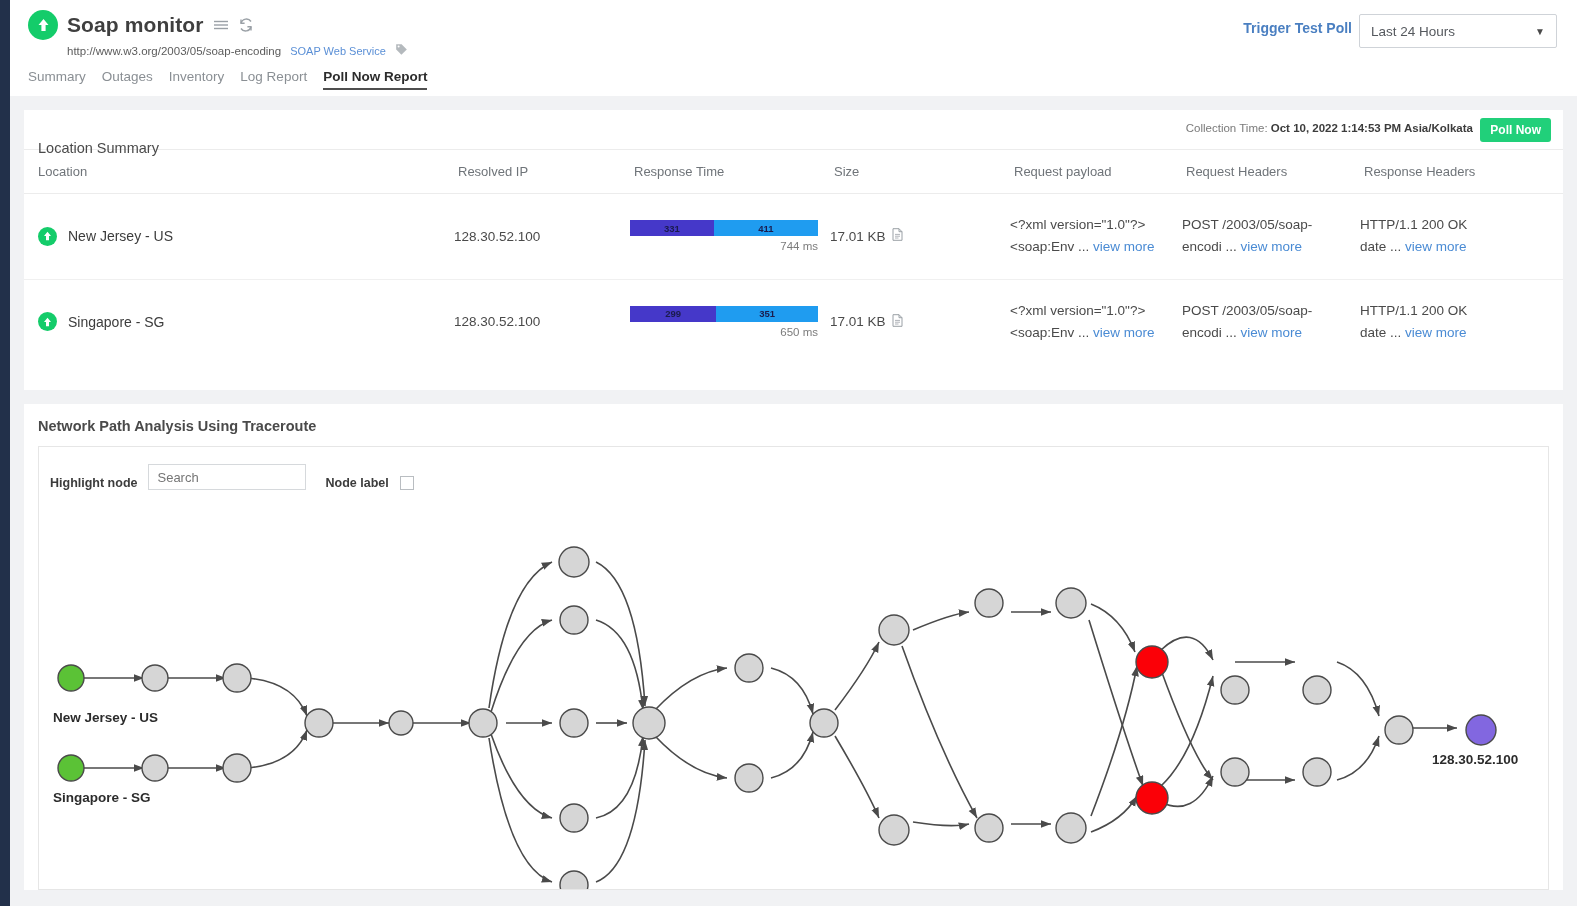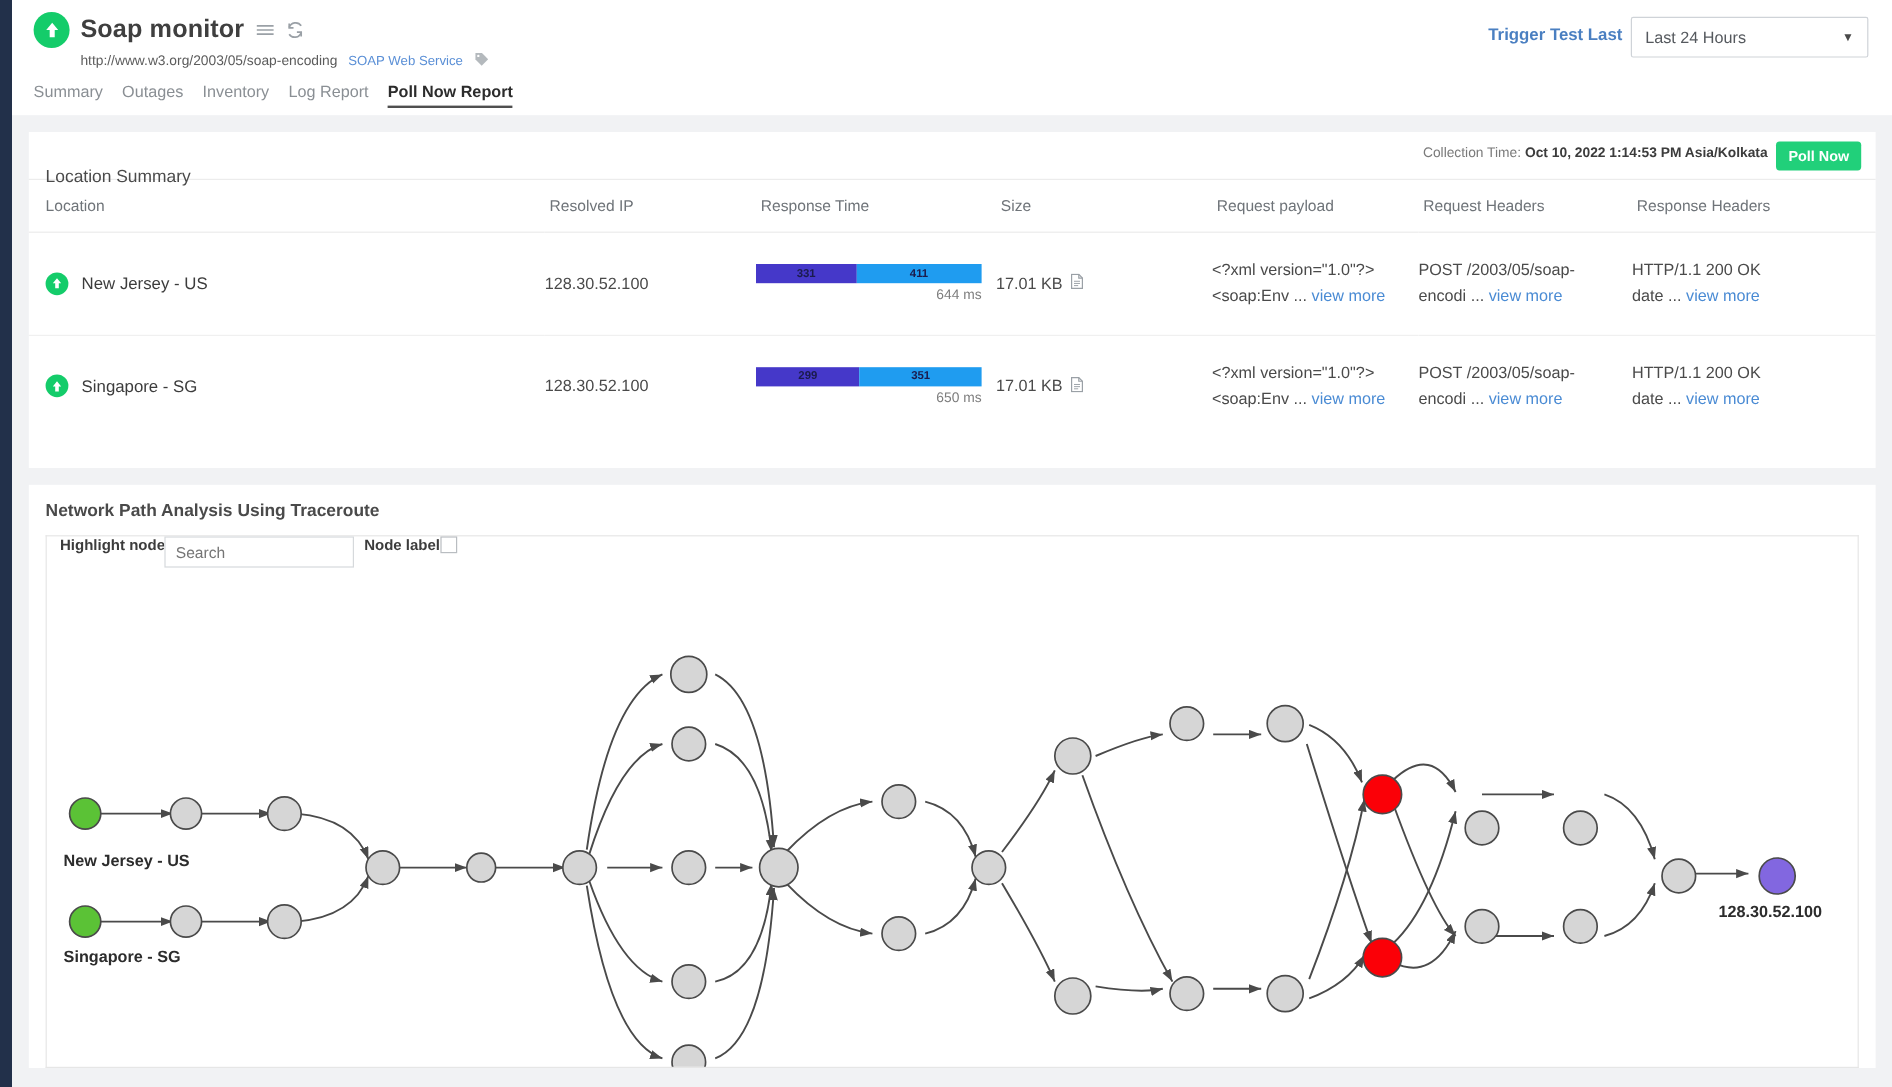--- a/index.html
+++ b/index.html
@@ -110,21 +110,21 @@
   .bar-total{ text-align:right; font-size:11.5px; color:#7c7c7c; margin-top:4px; width:188px;}
   .size-cell{ display:flex; align-items:center; gap:6px;}
   .doc-ic{ color:#9aa0a6; font-size:13px;}
   .wrap-cell{ line-height:1.65; font-size:13.5px;}
   .vm{ color:#4a8bd4; cursor:pointer;}
 
   
   .np-title{ font-size:14.5px; font-weight:700; color:#4a4a4a; padding:14px 14px 12px 14px;}
   .np-controls{
     margin:0 14px; border:1px solid #e6e6e6; border-bottom:none;
-    height:44px; display:flex; align-items:flex-start; gap:0; padding:0 11px;
+    height:44px; display:flex; align-items:flex-end; gap:11px; padding:0 11px;
   }
   .lbl{ font-size:12.5px; font-weight:700; color:#3c3c3c;}
   .search-box{
     width:158px; height:26px; border:1px solid #d6d9dc; background:#fff;
     font-size:13px; color:#9aa0a6; padding:0 8px;
     font-family:Liberation Sans, sans-serif;
   }
   .chk{ width:14px;height:14px;border:1px solid #b9bdc1; background:#fff; cursor:pointer;}
   .np-canvas{
     margin:0 14px; border:1px solid #e6e6e6; border-top:none;
@@ -181,21 +181,21 @@
     </div>
 
     <div class="tabs">
       <div class="tab">Summary</div>
       <div class="tab">Outages</div>
       <div class="tab">Inventory</div>
       <div class="tab">Log Report</div>
       <div class="tab active">Poll Now Report</div>
     </div>
 
-    <div class="trigger-alert">Trigger Test Last</div>
+    <div class="trigger-alert">Trigger Test Poll</div>
 
     <div class="range-select">
       <span>Last 24 Hours</span>
       <span class="caret">▼</span>
     </div>
   </div>
 
   <div class="panel" style="height:280px;">
     <div class="panel-head">
       <span class="panel-title">Location Summary</span>
@@ -230,21 +230,21 @@
               <span class="loc-name">New Jersey - US</span>
             </div>
           </td>
           <td class="c2">128.30.52.100</td>
           <td class="c3">
             <div class="bar-wrap">
               <div class="bar">
                 <div class="seg seg-a" style="width:44.5%">331</div>
                 <div class="seg seg-b" style="width:55.5%">411</div>
               </div>
-              <div class="bar-total">644 ms</div>
+              <div class="bar-total">744 ms</div>
             </div>
           </td>
           <td class="c4">
             <span class="size-cell">
               <span>17.01 KB</span>
               <span class="doc-ic">
                 <svg width="11" height="13" viewBox="0 0 11 13">
                     <path d="M1 .7h6l3 3v8.6H1z" fill="none" stroke="#9aa0a6" stroke-width="1"></path>
                     <path d="M7 .7v3h3" fill="none" stroke="#9aa0a6" stroke-width="1"></path>
                     <g stroke="#9aa0a6" stroke-width=".8">

